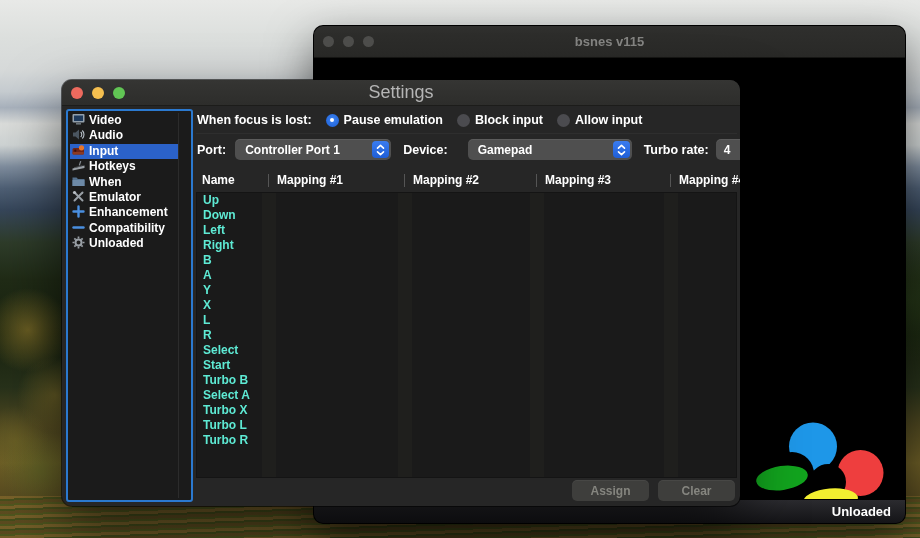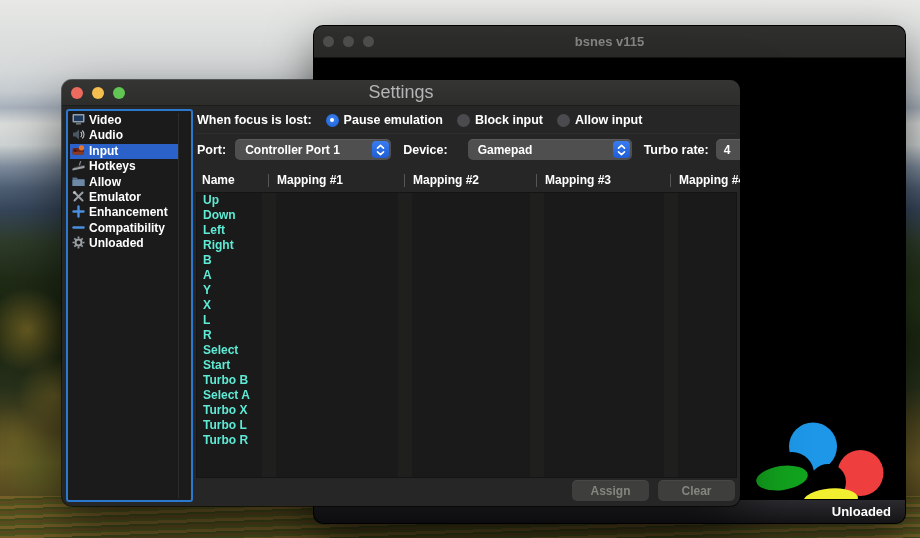--- a/index.html
+++ b/index.html
@@ -201,21 +201,21 @@
       </span>
       <span>Hotkeys</span>
     </div>
     <div class="side-item">
       <span class="side-icon">
         <svg width="13" height="13" viewBox="0 0 13 13">
             <path d="M0.5 2.5h4l1.5 1.5h6.5v7h-12z" fill="#55718e"></path>
             <path d="M0.5 5h12v6h-12z" fill="#6d89a6"></path>
           </svg>
       </span>
-      <span>Allow</span>
+      <span>When</span>
     </div>
     <div class="side-item">
       <span class="side-icon">
         <svg width="13" height="13" viewBox="0 0 13 13">
             <g stroke="#9aa0a6" stroke-width="2" stroke-linecap="round">
               <line x1="2.5" y1="2.5" x2="10.5" y2="10.5"></line>
               <line x1="10.5" y1="2.5" x2="2.5" y2="10.5"></line>
             </g>
             <circle cx="2.5" cy="2.5" r="1.6" fill="#b8bec4"></circle>
           </svg>

